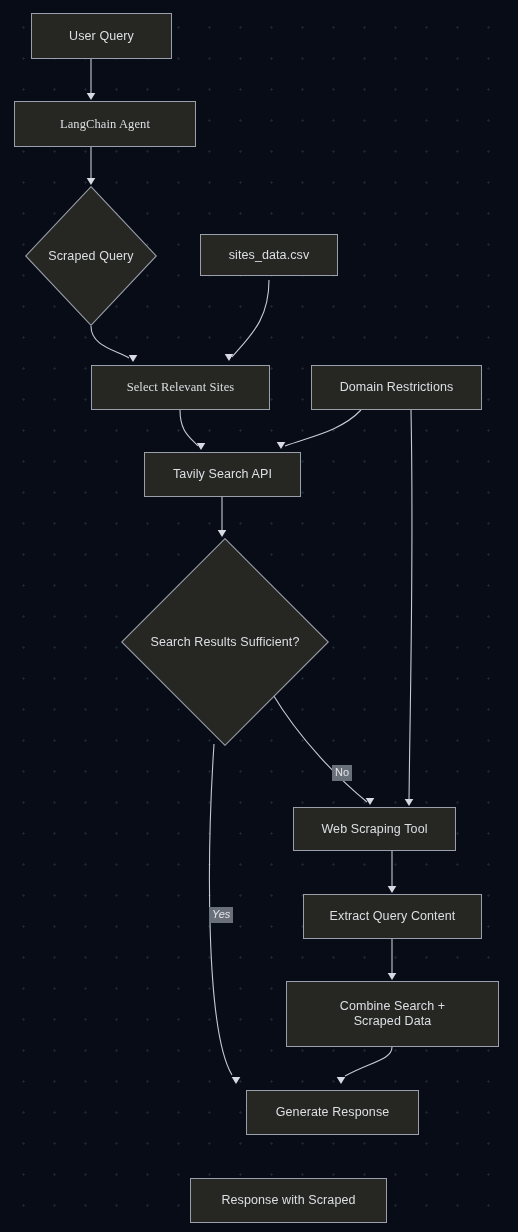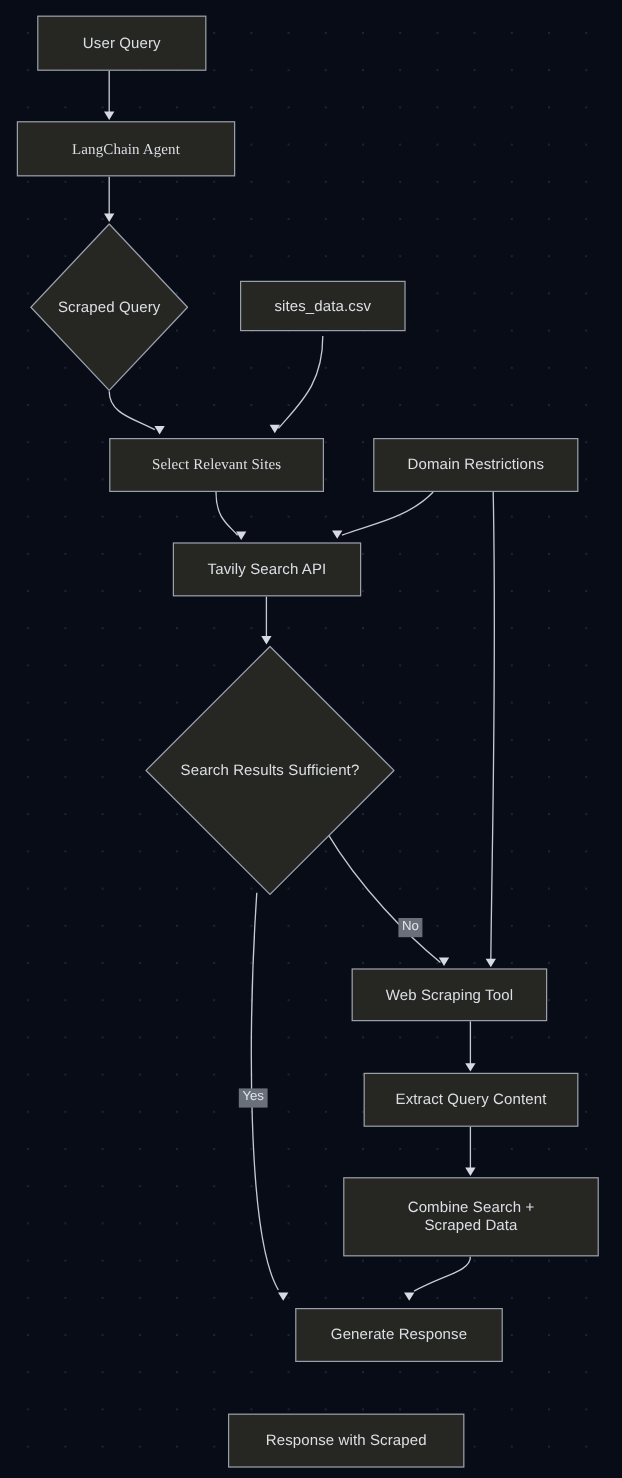--- a/index.html
+++ b/index.html
@@ -149,16 +149,16 @@
       </div>
       <div class="node" style="left: 202px; top: 1090px; width: 173px; height: 45px; margin-left: 44px;">
         <span>Generate Response</span>
       </div>
       <div class="node" style="left: 190px; top: 1178px; width: 197px; height: 45px;">
         <span>Response with Scraped</span>
       </div>
     </div>
   <div id="label-layer">
       <div class="edge-label" style="left: 316px; top: 765px; margin-left: 16px;">No</div>
-      <div class="edge-label" style="left: 199px; top: 907px;">Yes</div>
+      <div class="edge-label" style="left: 209px; top: 907px; font-style: italic;">Yes</div>
     </div>
 
 </div>
 
 </body></html>

